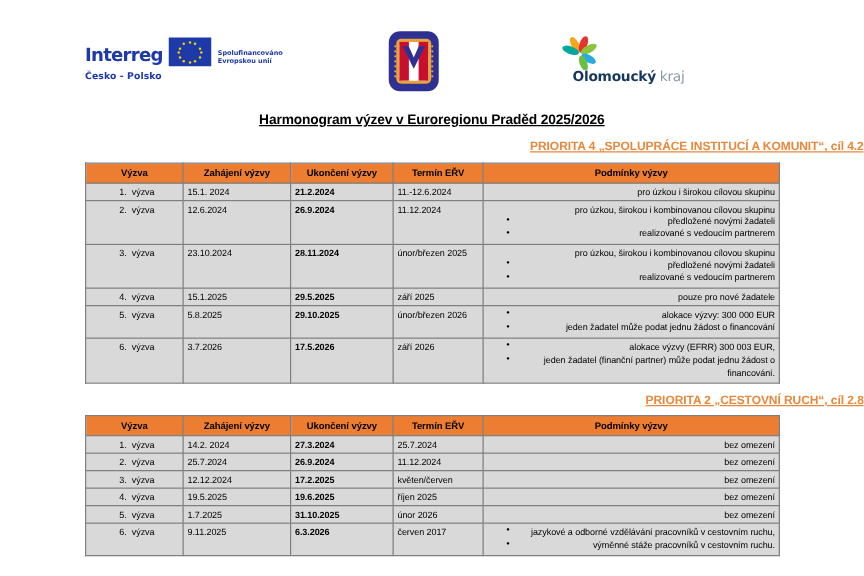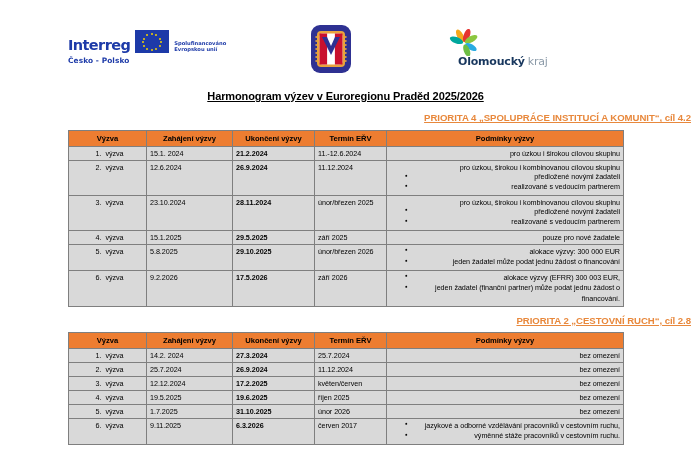--- a/index.html
+++ b/index.html
@@ -358,21 +358,21 @@
           <td class="c-erv">únor/březen 2026</td>
           <td class="c-cond">
             <ul class="cond-list">
               <li>alokace výzvy: 300 000 EUR</li>
               <li>jeden žadatel může podat jednu žádost o financování</li>
             </ul>
           </td>
         </tr>
         <tr>
           <td class="c-vyzva"><span class="num">6.</span><span>výzva</span></td>
-          <td class="c-start">9.2.2026</td>
+          <td class="c-start">3.7.2026</td>
           <td class="c-end">17.5.2026</td>
           <td class="c-erv">září 2026</td>
           <td class="c-cond">
             <ul class="cond-list">
               <li>alokace výzvy (EFRR) 300 003 EUR,</li>
               <li>jeden žadatel (finanční partner) může podat jednu žádost o financování.</li>
             </ul>
           </td>
         </tr>
       </tbody>

